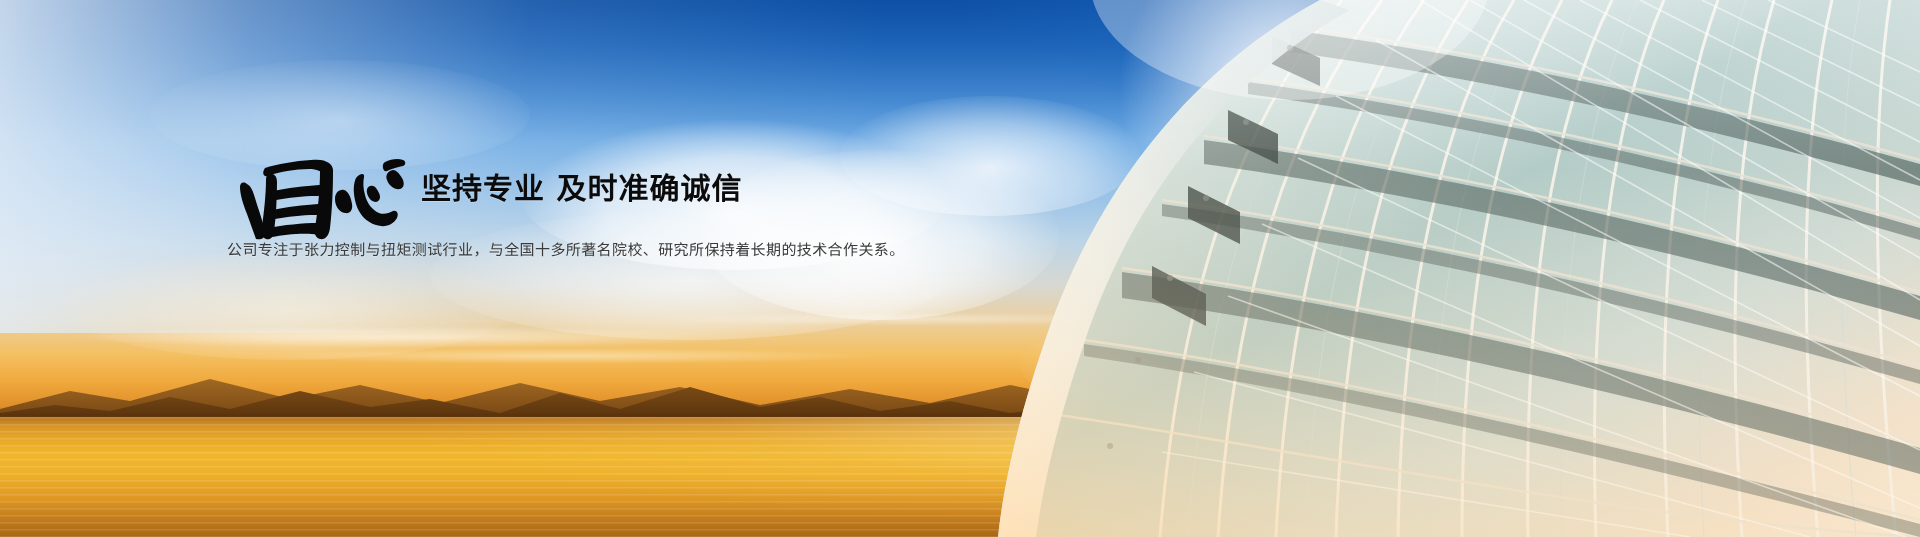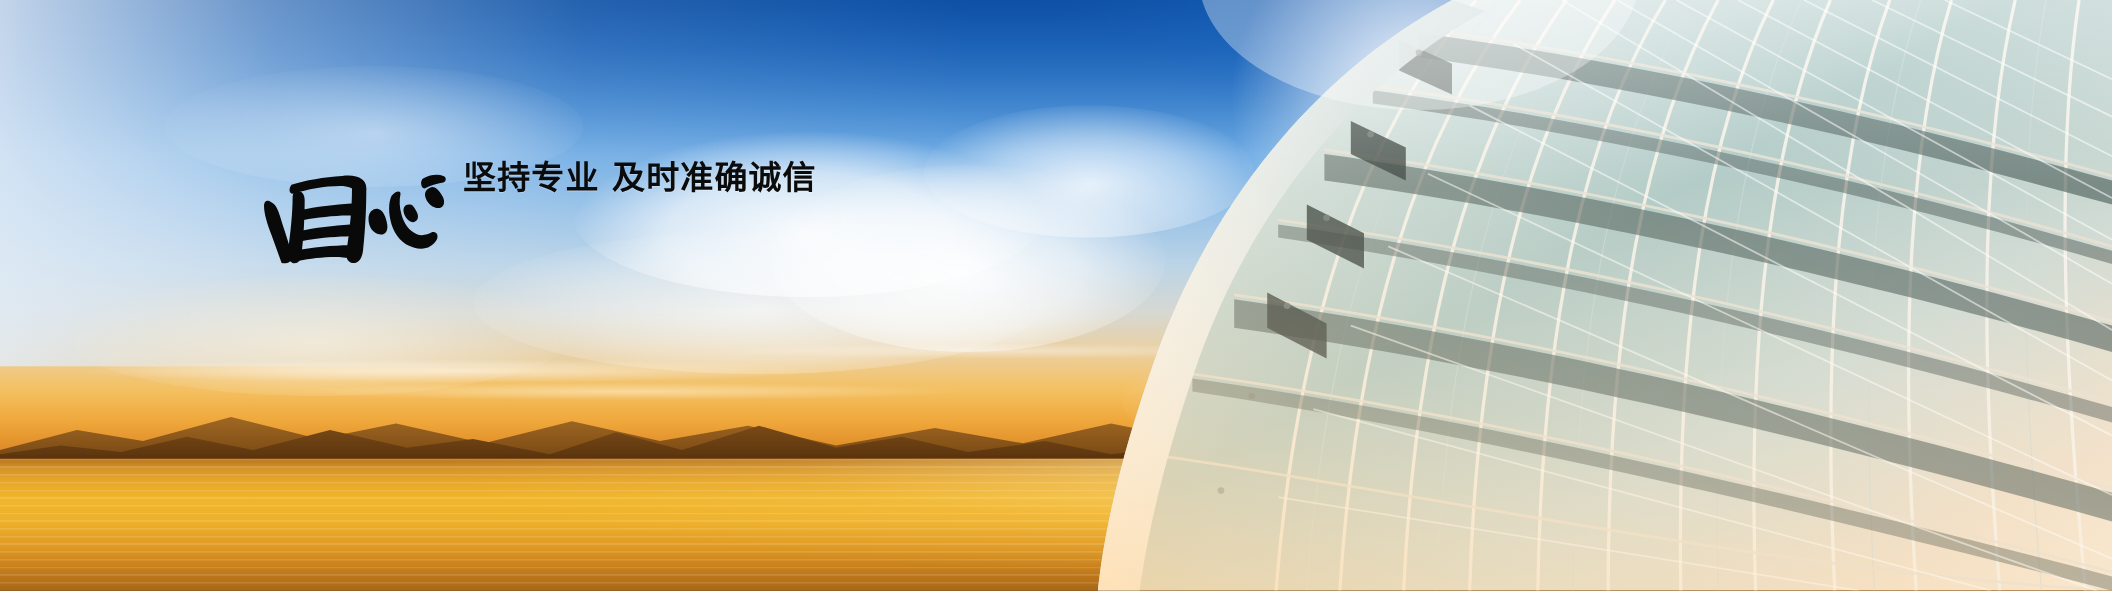--- a/index.html
+++ b/index.html
@@ -124,21 +124,21 @@
   .building{
     position:absolute;right:0;top:0;width:930px;height:537px;
     pointer-events:none;
   }
 
   
   .copy{position:absolute;left:0;top:0;width:1000px;height:537px;}
 
   .headline-row{
     position:absolute;left:225px;top:148px;
-    display:flex;align-items:flex-start;gap:14px;
+    display:flex;align-items:center;gap:14px;
   }
   .brush{
     display:block;
     width:182px;height:92px;
   }
   .slogan{
     font-family:"DejaVu Sans","Liberation Sans",sans-serif;
     font-size:30px;
     font-weight:700;
     color:#0b0b0b;
@@ -392,15 +392,16 @@
                    C 179,40 180,35 177,30 C 174,25 171,22 168,22 Z"></path>
 
           <path d="M160,14 C 166,11 173,10 178,12 C 181,13 181,17 178,18
                    C 172,19 166,21 162,23 C 158,25 156,16 160,14 Z"></path>
         </g>
       </svg>
 
       <div class="slogan">坚持专业  及时准确诚信</div>
     </div>
 
+    <div class="desc">公司专注于张力控制与扭矩测试行业，与全国十多所著名院校、研究所保持着长期的技术合作关系。</div>
   </div>
 
 </div>
 
 </body></html>

